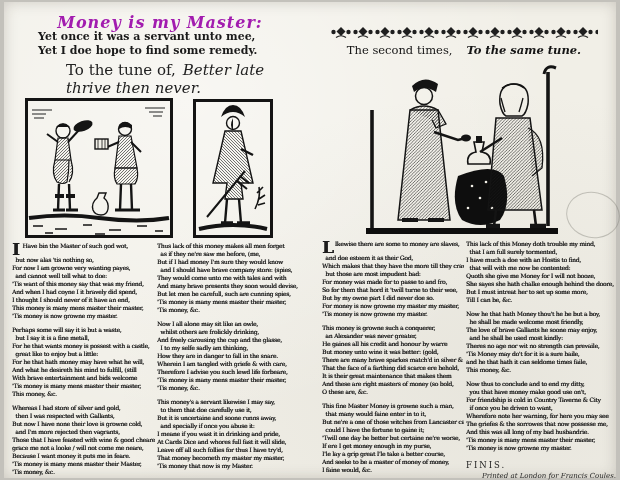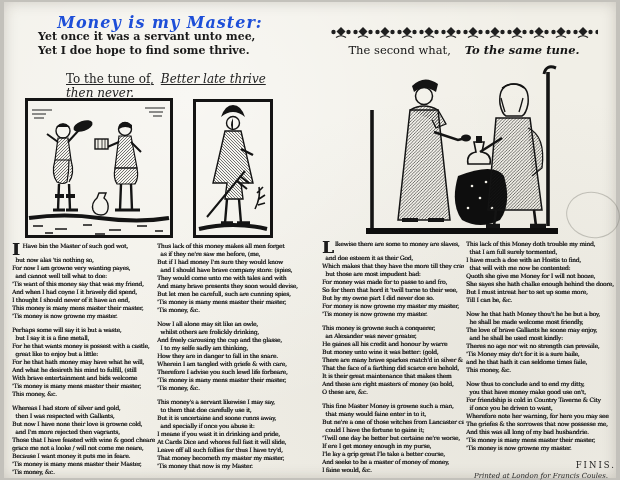--- a/index.html
+++ b/index.html
@@ -6,52 +6,52 @@
   body{width:620px;height:480px;background:#c3c1bb;font-family:"DejaVu Serif", serif;overflow:hidden;}
   .scan{position:absolute;left:0;top:0;width:620px;height:480px;}
   .sheet{position:absolute;left:4px;top:2px;width:612px;height:476px;
     background:
       radial-gradient(ellipse at 30% 20%, rgba(255,255,255,.5), rgba(0,0,0,0) 60%),
       radial-gradient(ellipse at 80% 80%, rgba(120,115,100,.08), rgba(0,0,0,0) 55%),
       #f1efe7;
     box-shadow: inset 0 0 14px rgba(90,85,75,.25);}
   .abs{position:absolute;}
   .lp-title{left:30px;top:13px;width:260px;text-align:center;
-    font-size:16px;font-style:italic;font-weight:bold;color:#1d4ed8;letter-spacing:1px;}
+    font-size:16px;font-style:italic;font-weight:bold;color:#a21caf;letter-spacing:1px;}
   .lp-verse{left:38px;top:30px;width:260px;}
   .vline{font-size:11px;line-height:13.5px;color:#1a1a1a;font-weight:bold;white-space:pre;}
-  .lp-tune{left:66px;top:72px;width:230px;font-size:12px;color:#222;text-decoration:underline;}
+  .lp-tune{left:66px;top:61px;width:230px;font-size:15px;color:#222;}
   .lp-tune .it{font-style:italic;margin-left:7px;}
   .rp-orn{left:330px;top:24px;width:268px;height:13px;}
   .rp-head{left:330px;top:43px;width:268px;text-align:center;font-size:11.5px;color:#151515;}
   .rp-head .sp1{margin-right:14px;}
   .rp-head .big-t{font-weight:bold;font-style:italic;}
   .col{position:absolute;display:flex;flex-direction:column;}
   .stanza{margin-bottom:6px;}
   .line{font-size:6px;line-height:8px;color:#1c1c1c;white-space:pre;letter-spacing:-0.25px;
     text-shadow:0.3px 0 0 currentColor;overflow:hidden;}
   .dropcap .line:first-child::first-letter{
     float:left;font-size:17px;line-height:14px;padding:0 1px 0 0;font-weight:bold;}
   .woodcut{position:absolute;}
   .stamp{left:566px;top:192px;width:52px;height:44px;border:1.5px solid rgba(110,108,100,.35);
     border-radius:50%;transform:rotate(12deg);}
-  .finis{text-align:right;font-size:8.5px;letter-spacing:2px;color:#1b1b1b;margin-top:2px;}
-  .imprint{text-align:center;font-size:7px;font-style:italic;color:#262626;margin-top:2px;}
+  .finis{text-align:left;font-size:8.5px;letter-spacing:2px;color:#1b1b1b;margin-top:2px;}
+  .imprint{text-align:right;font-size:7px;font-style:italic;color:#262626;margin-top:2px;}
 </style>
 </head>
 <body>
 
 <div class="scan">
   <div class="sheet"></div>
 
   <div class="abs lp-title">Money is my Master:</div>
 
   <div class="abs lp-verse">
       <div class="vline">Yet once it was a servant unto mee,</div>
-      <div class="vline">Yet I doe hope to find some thrive.</div>
+      <div class="vline">Yet I doe hope to find some remedy.</div>
     </div>
 
   <div class="abs lp-tune">
     <span>To the tune of,</span><span class="it">Better late thrive then never.</span>
   </div>
 
   <div class="woodcut" style="left:25px;top:98px;width:148px;height:140px;" aria-label="woodcut of two men exchanging a hat and a coffer with a jug between them">
     <svg width="148" height="140" viewBox="0 0 148 140">
       <defs>
         <pattern id="h1" patternUnits="userSpaceOnUse" width="3" height="3">
@@ -190,21 +190,21 @@
           <circle cx="3.5" cy="6" r="2.2" fill="#1f1f1f"></circle>
           <circle cx="18.5" cy="6" r="2.2" fill="#1f1f1f"></circle>
           <path d="M6 11.5 q5 -3.5 10 0" stroke="#1f1f1f" stroke-width="1.2" fill="none"></path>
         </pattern>
       </defs>
       <rect width="268" height="13" fill="url(#orn)"></rect>
     </svg>
   </div>
 
   <div class="abs rp-head">
-    <span class="sp1">The second what,</span><span class="big-t">To the same tune.</span>
+    <span class="sp1">The second times,</span><span class="big-t">To the same tune.</span>
   </div>
 
   <div class="woodcut" style="left:362px;top:58px;width:200px;height:183px;" aria-label="woodcut of two robed figures with a great pot of money and a staff">
     <svg width="200" height="183" viewBox="0 0 200 183">
       <defs>
         <pattern id="h3" patternUnits="userSpaceOnUse" width="3.2" height="3.2">
           <path d="M0 3.2 L3.2 0" stroke="#1a1a1a" stroke-width="0.6"></path>
         </pattern>
       </defs>
 

